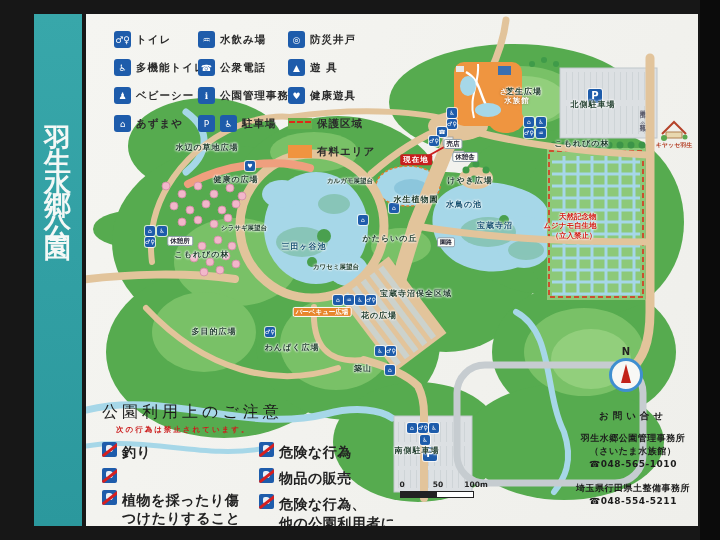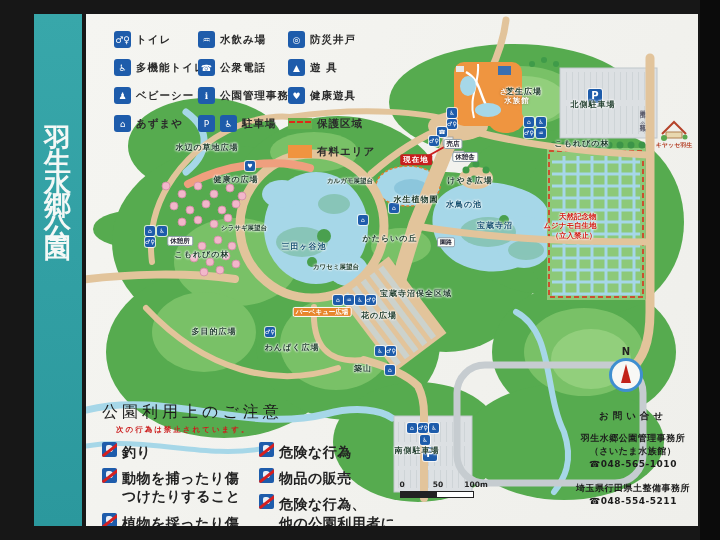--- a/index.html
+++ b/index.html
@@ -531,21 +531,20 @@
 
             <div class="nrow" data-double="false">
               <span class="pro-icon a"></span>
 
               <div class="ntext">釣り</div>
             </div>
 
             <div class="nrow" data-double="false">
               <span class="pro-icon a"></span>
 
-              <div class="ntext">動物を捕ったり傷つけたりすること</div>
             </div>
 
             <div class="nrow" data-double="false">
               <span class="pro-icon a"></span>
 
               <div class="ntext">植物を採ったり傷つけたりすること</div>
             </div>
 
             <div class="nrow" data-double="true">
               <span class="pro-icon a"></span>

